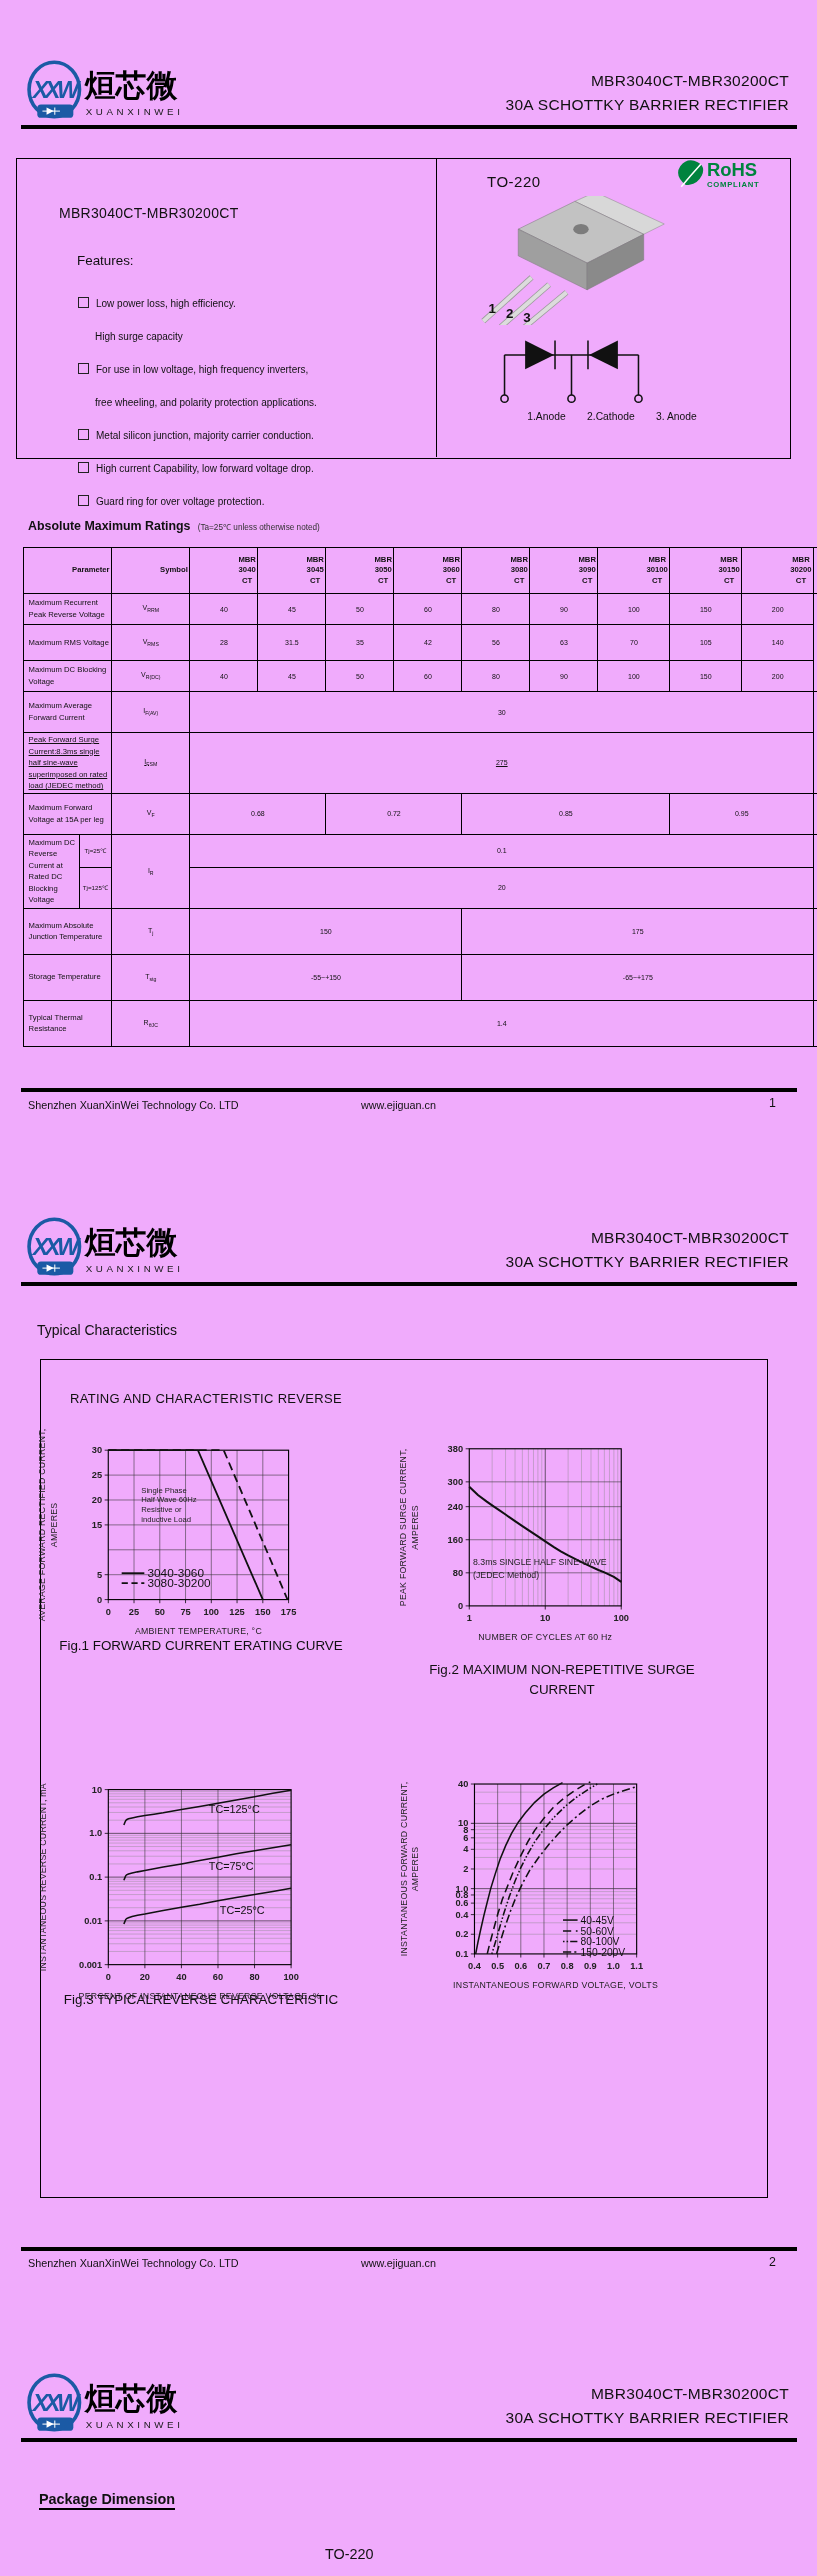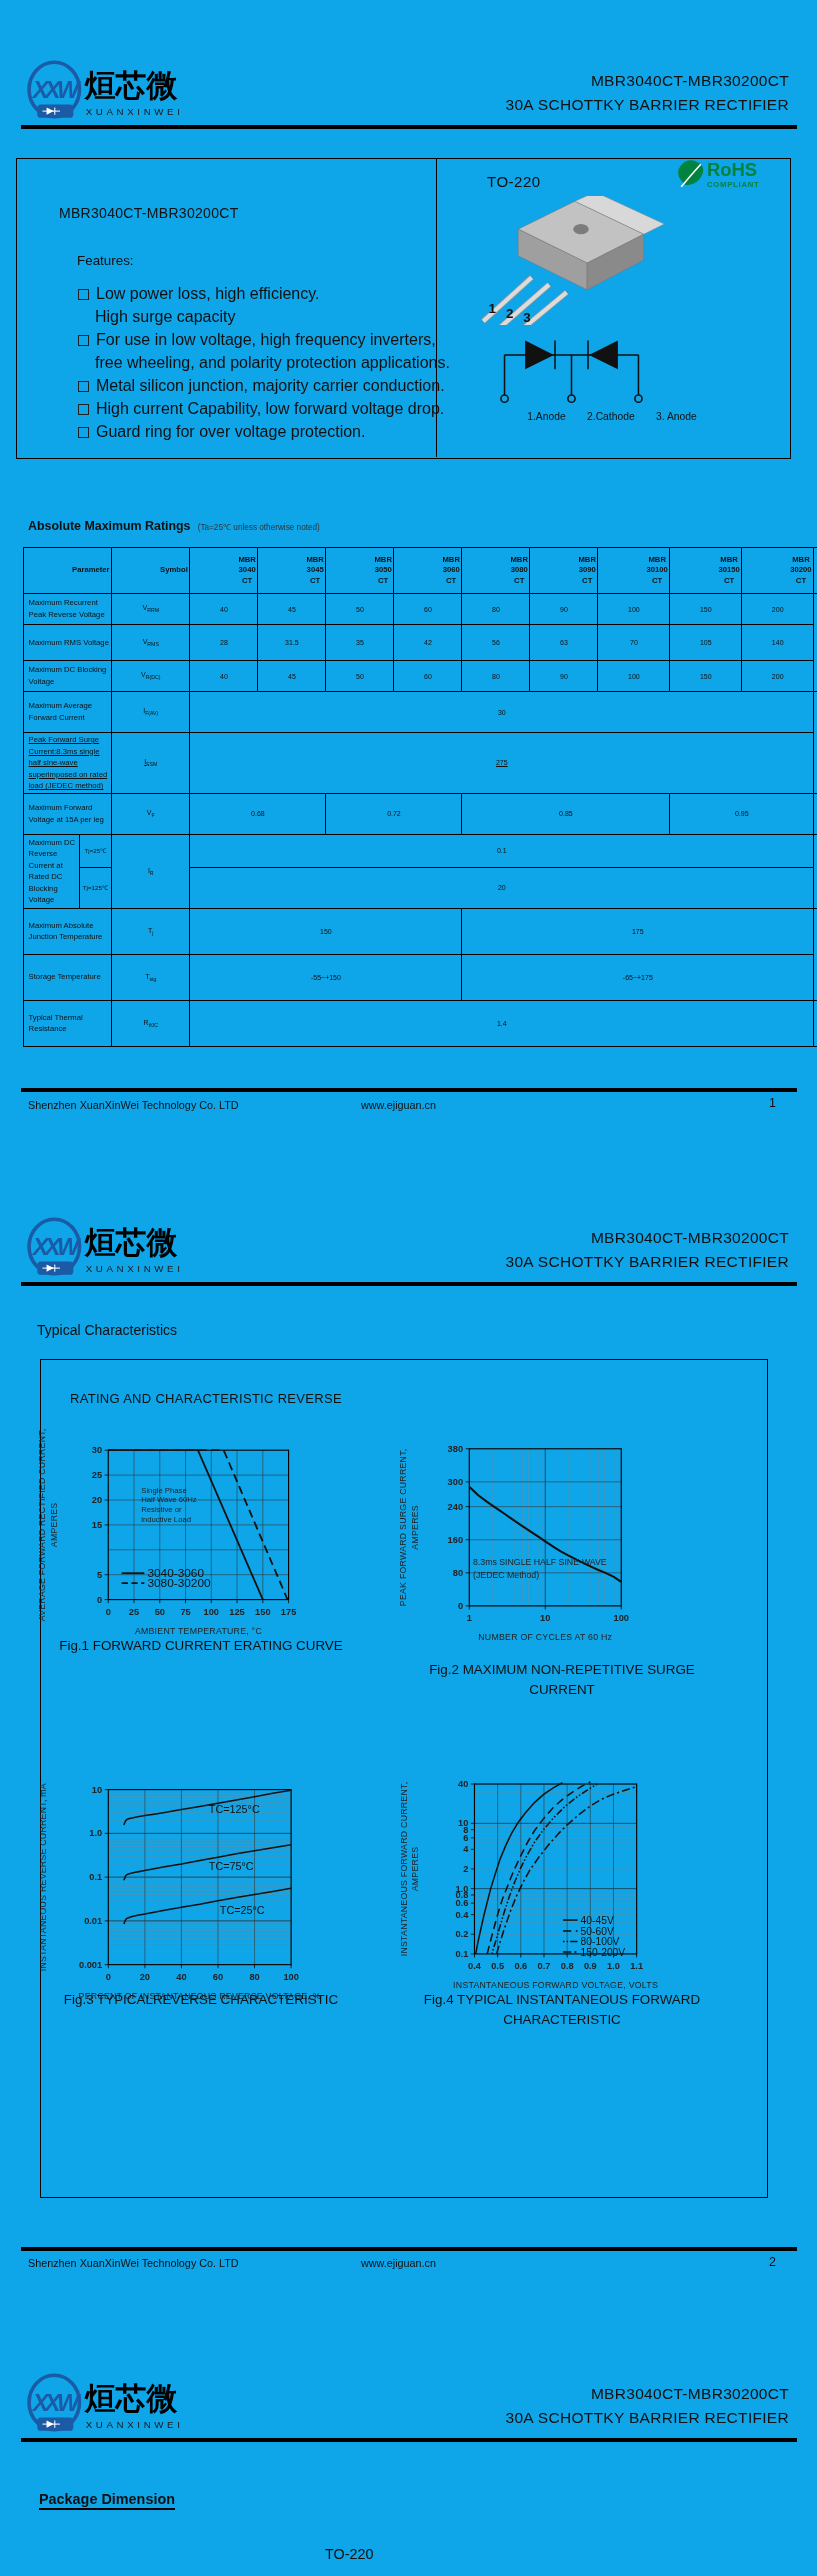--- a/index.html
+++ b/index.html
@@ -1,24 +1,24 @@
 <!DOCTYPE html>
 <html style="font-size:8.2px"><head>
 <meta charset="utf-8">
 <style>
   html,body{margin:0;padding:0;background:#fff;}
   body{width:818px;height:3470px;position:relative;font-family:"Liberation Sans",sans-serif;color:#111;}
   .abs{position:absolute;}
-  .page{position:absolute;left:0;width:818px;height:1157px;background:#0ea5e9;}
+  .page{position:absolute;left:0;width:818px;height:1157px;background:#f0abfc;}
   .rule{height:3.6px;background:#000;}
   .hdr-title{text-align:right;font-size:15.5px;line-height:1.55;color:#111;letter-spacing:0.3px;}
   .box{border:1px solid #000;}
   .part-heading{font-size:14px;letter-spacing:0.3px;}
   .features-title{font-size:13.4px;}
-  .feat-line{font-size:16px;line-height:23px;white-space:nowrap;}
+  .feat-line{font-size:10px;line-height:23px;white-space:nowrap;margin-top:10px;}
   .feat-box{display:inline-block;width:8.8px;height:8.8px;border:1px solid #222;margin-right:7.2px;vertical-align:-1px;}
   .feat-indent{padding-left:17px;}
   .to220-label{font-size:15px;letter-spacing:0.5px;}
   .pinout{font-size:10.3px;}
   .pinout span{margin:0 9.3px;}
   .ratings-title{font-size:12.4px;font-weight:bold;}
   .ratings-note{font-size:8.2px;font-weight:normal;color:#333;margin-left:7.2px;}
   table.rt{border-collapse:collapse;table-layout:fixed;border:1px solid #000;}
   table.rt td{border:0.5px solid #000;border-top:1px solid #000;border-bottom:1px solid #000;text-align:center;vertical-align:middle;font-size:7px;padding:1px 1.5px;overflow:hidden;}
   table.rt td.param{text-align:left;font-size:7.7px;padding-left:4.6px;line-height:1.5;}
@@ -537,24 +537,20 @@
   <div class="abs figcap" style="left:31px;top:479px;width:340px" id="cap-fig1">
       <div>Fig.1 FORWARD CURRENT ERATING CURVE</div>
     </div>
   <div class="abs figcap" style="left:392px;top:503px;width:340px" id="cap-fig2">
       <div>Fig.2 MAXIMUM NON-REPETITIVE SURGE</div>
       <div>CURRENT</div>
     </div>
   <div class="abs figcap" style="left:31px;top:833px;width:340px" id="cap-fig3">
       <div>Fig.3 TYPICALREVERSE CHARACTERISTIC</div>
     </div>
-  <div class="abs figcap" style="left:392px;top:833px;width:340px" id="cap-fig4">
-      <div>Fig.4 TYPICAL INSTANTANEOUS FORWARD</div>
-      <div>CHARACTERISTIC</div>
-    </div>
 
   <div class="abs rule" style="left:20.6px;top:1090px;width:776px"></div>
   <div class="abs footer-txt" style="left:28px;top:1100px">Shenzhen XuanXinWei Technology Co. LTD</div>
   <div class="abs footer-txt" style="left:361px;top:1100px">www.ejiguan.cn</div>
   <div class="abs page-num" style="left:769px;top:1098px">2</div>
 </div>
 
 <div class="page" style="top:2313px">
   <div class="abs logo-slot" style="left:27px;top:57px"><svg width="175" height="66" viewBox="0 0 340 128">
         <ellipse cx="53" cy="63" rx="49" ry="53" fill="none" stroke="#1b5aa5" stroke-width="7"></ellipse>

